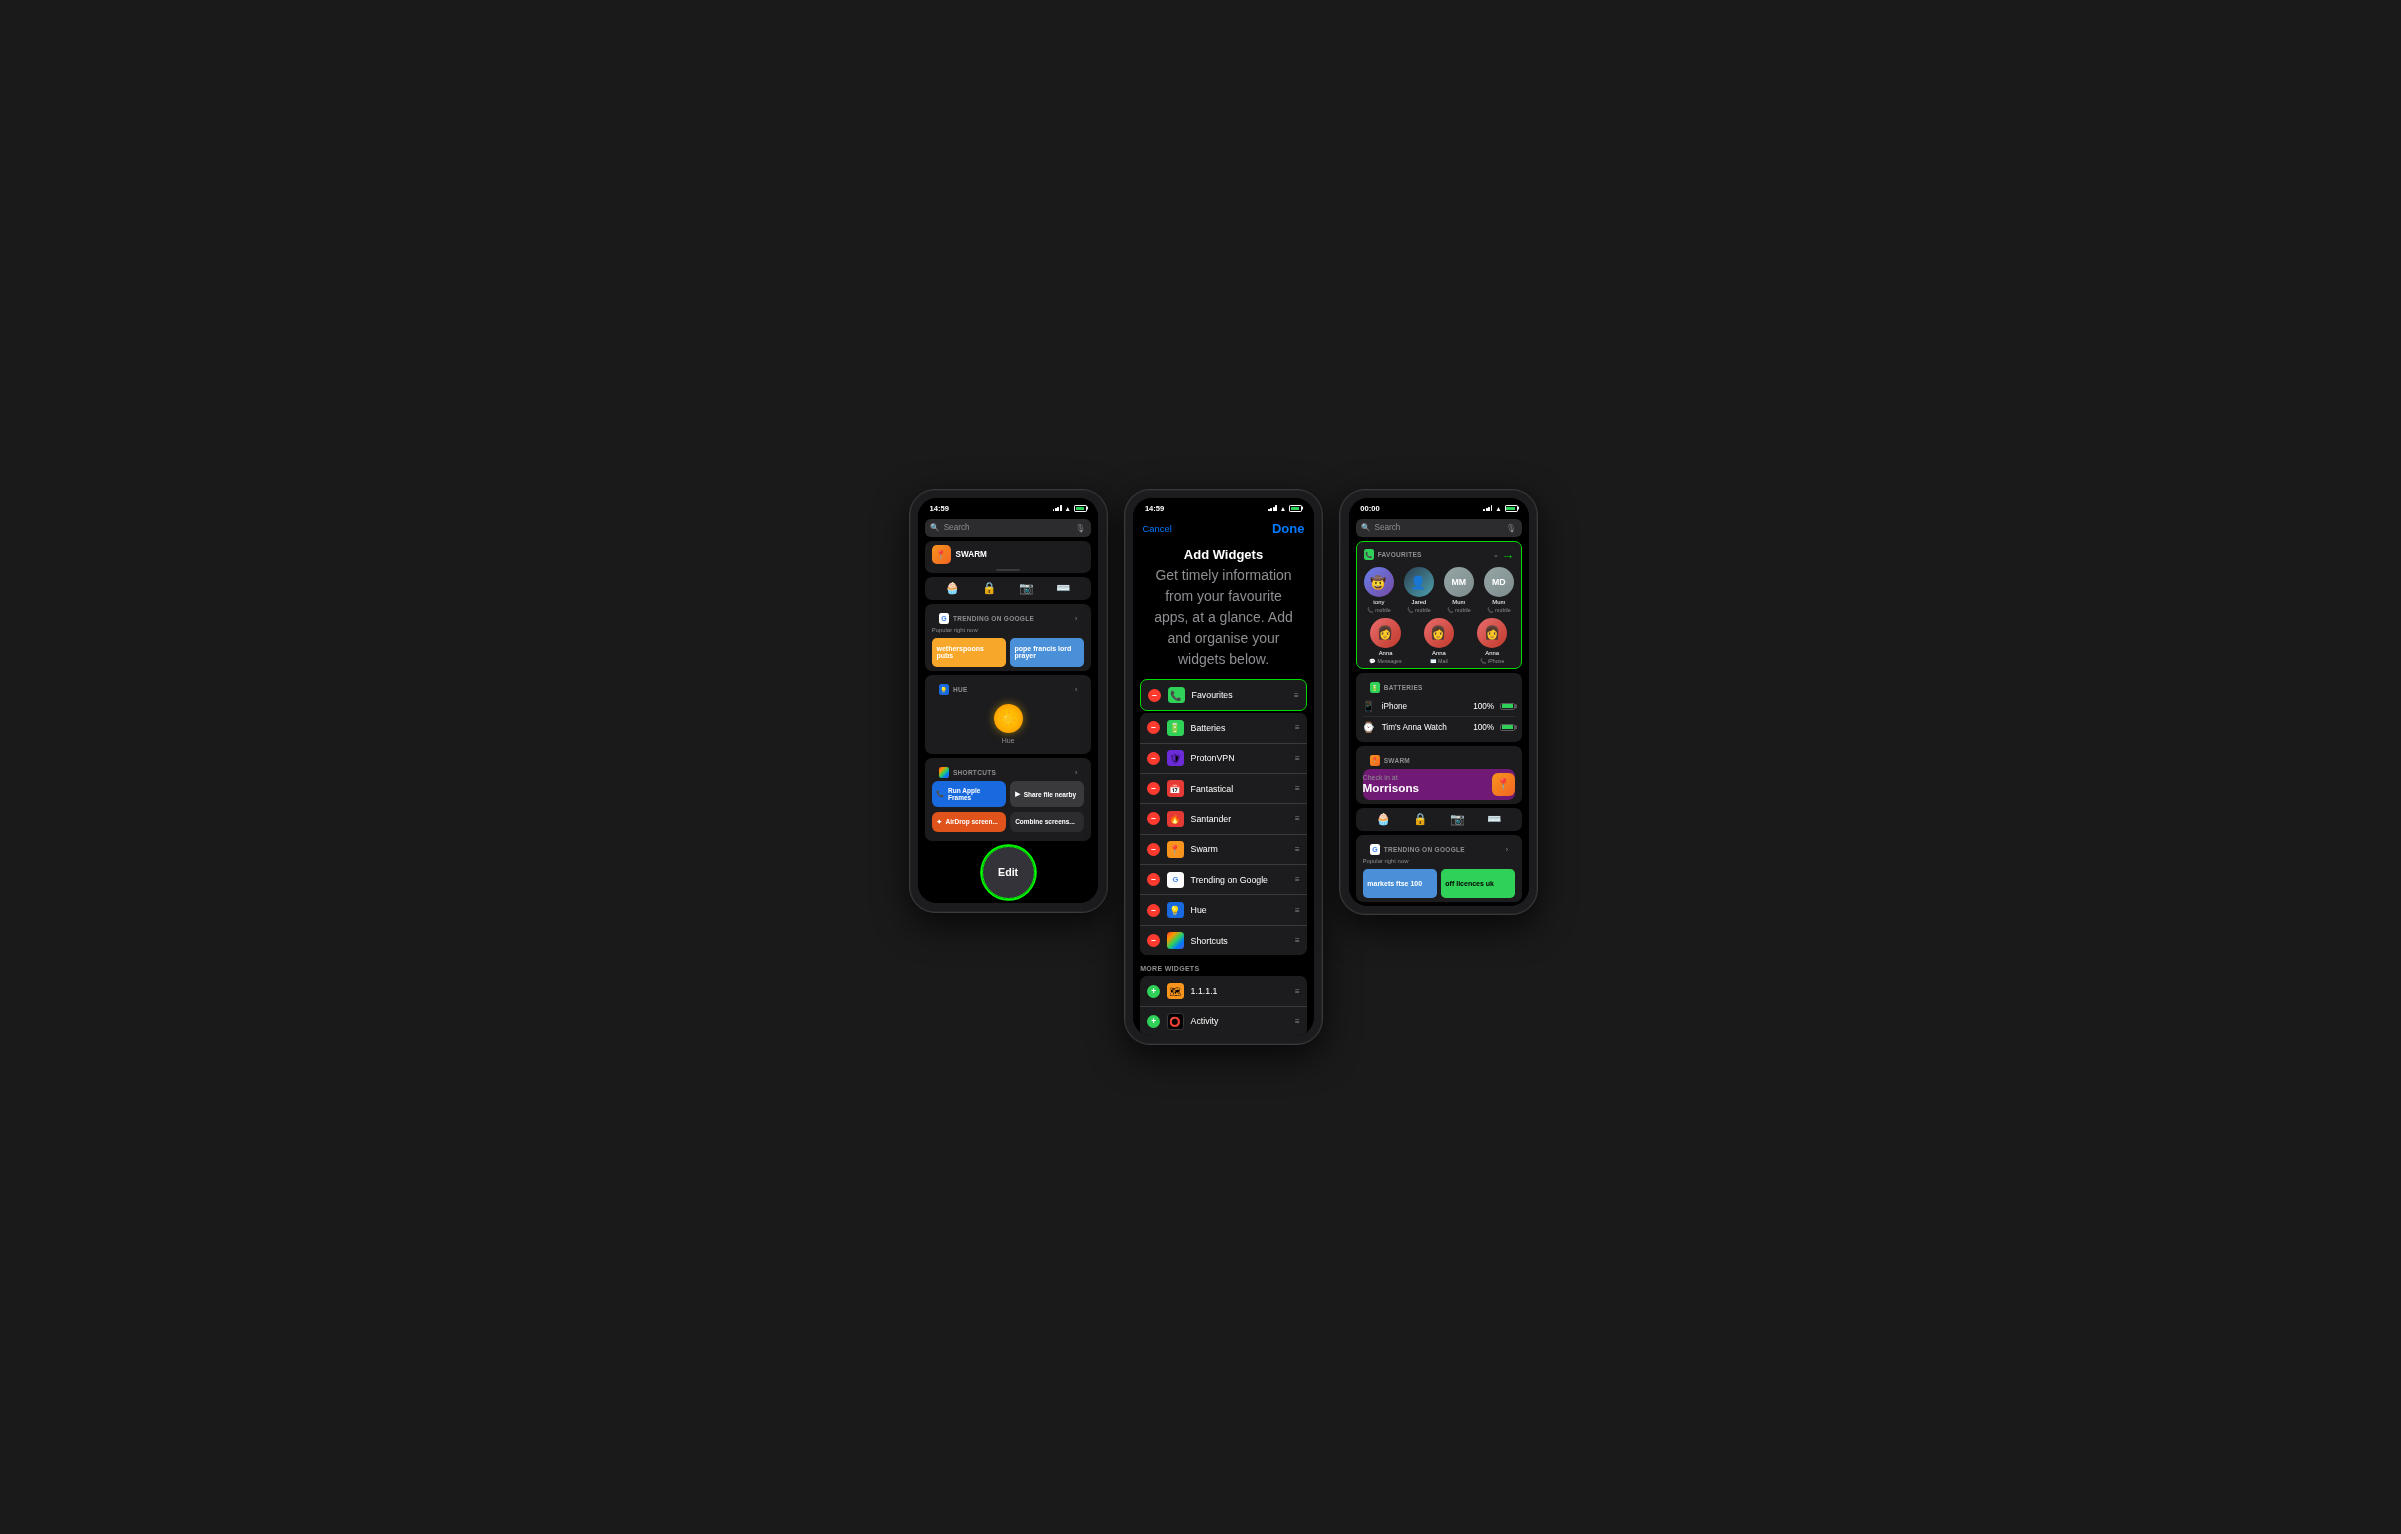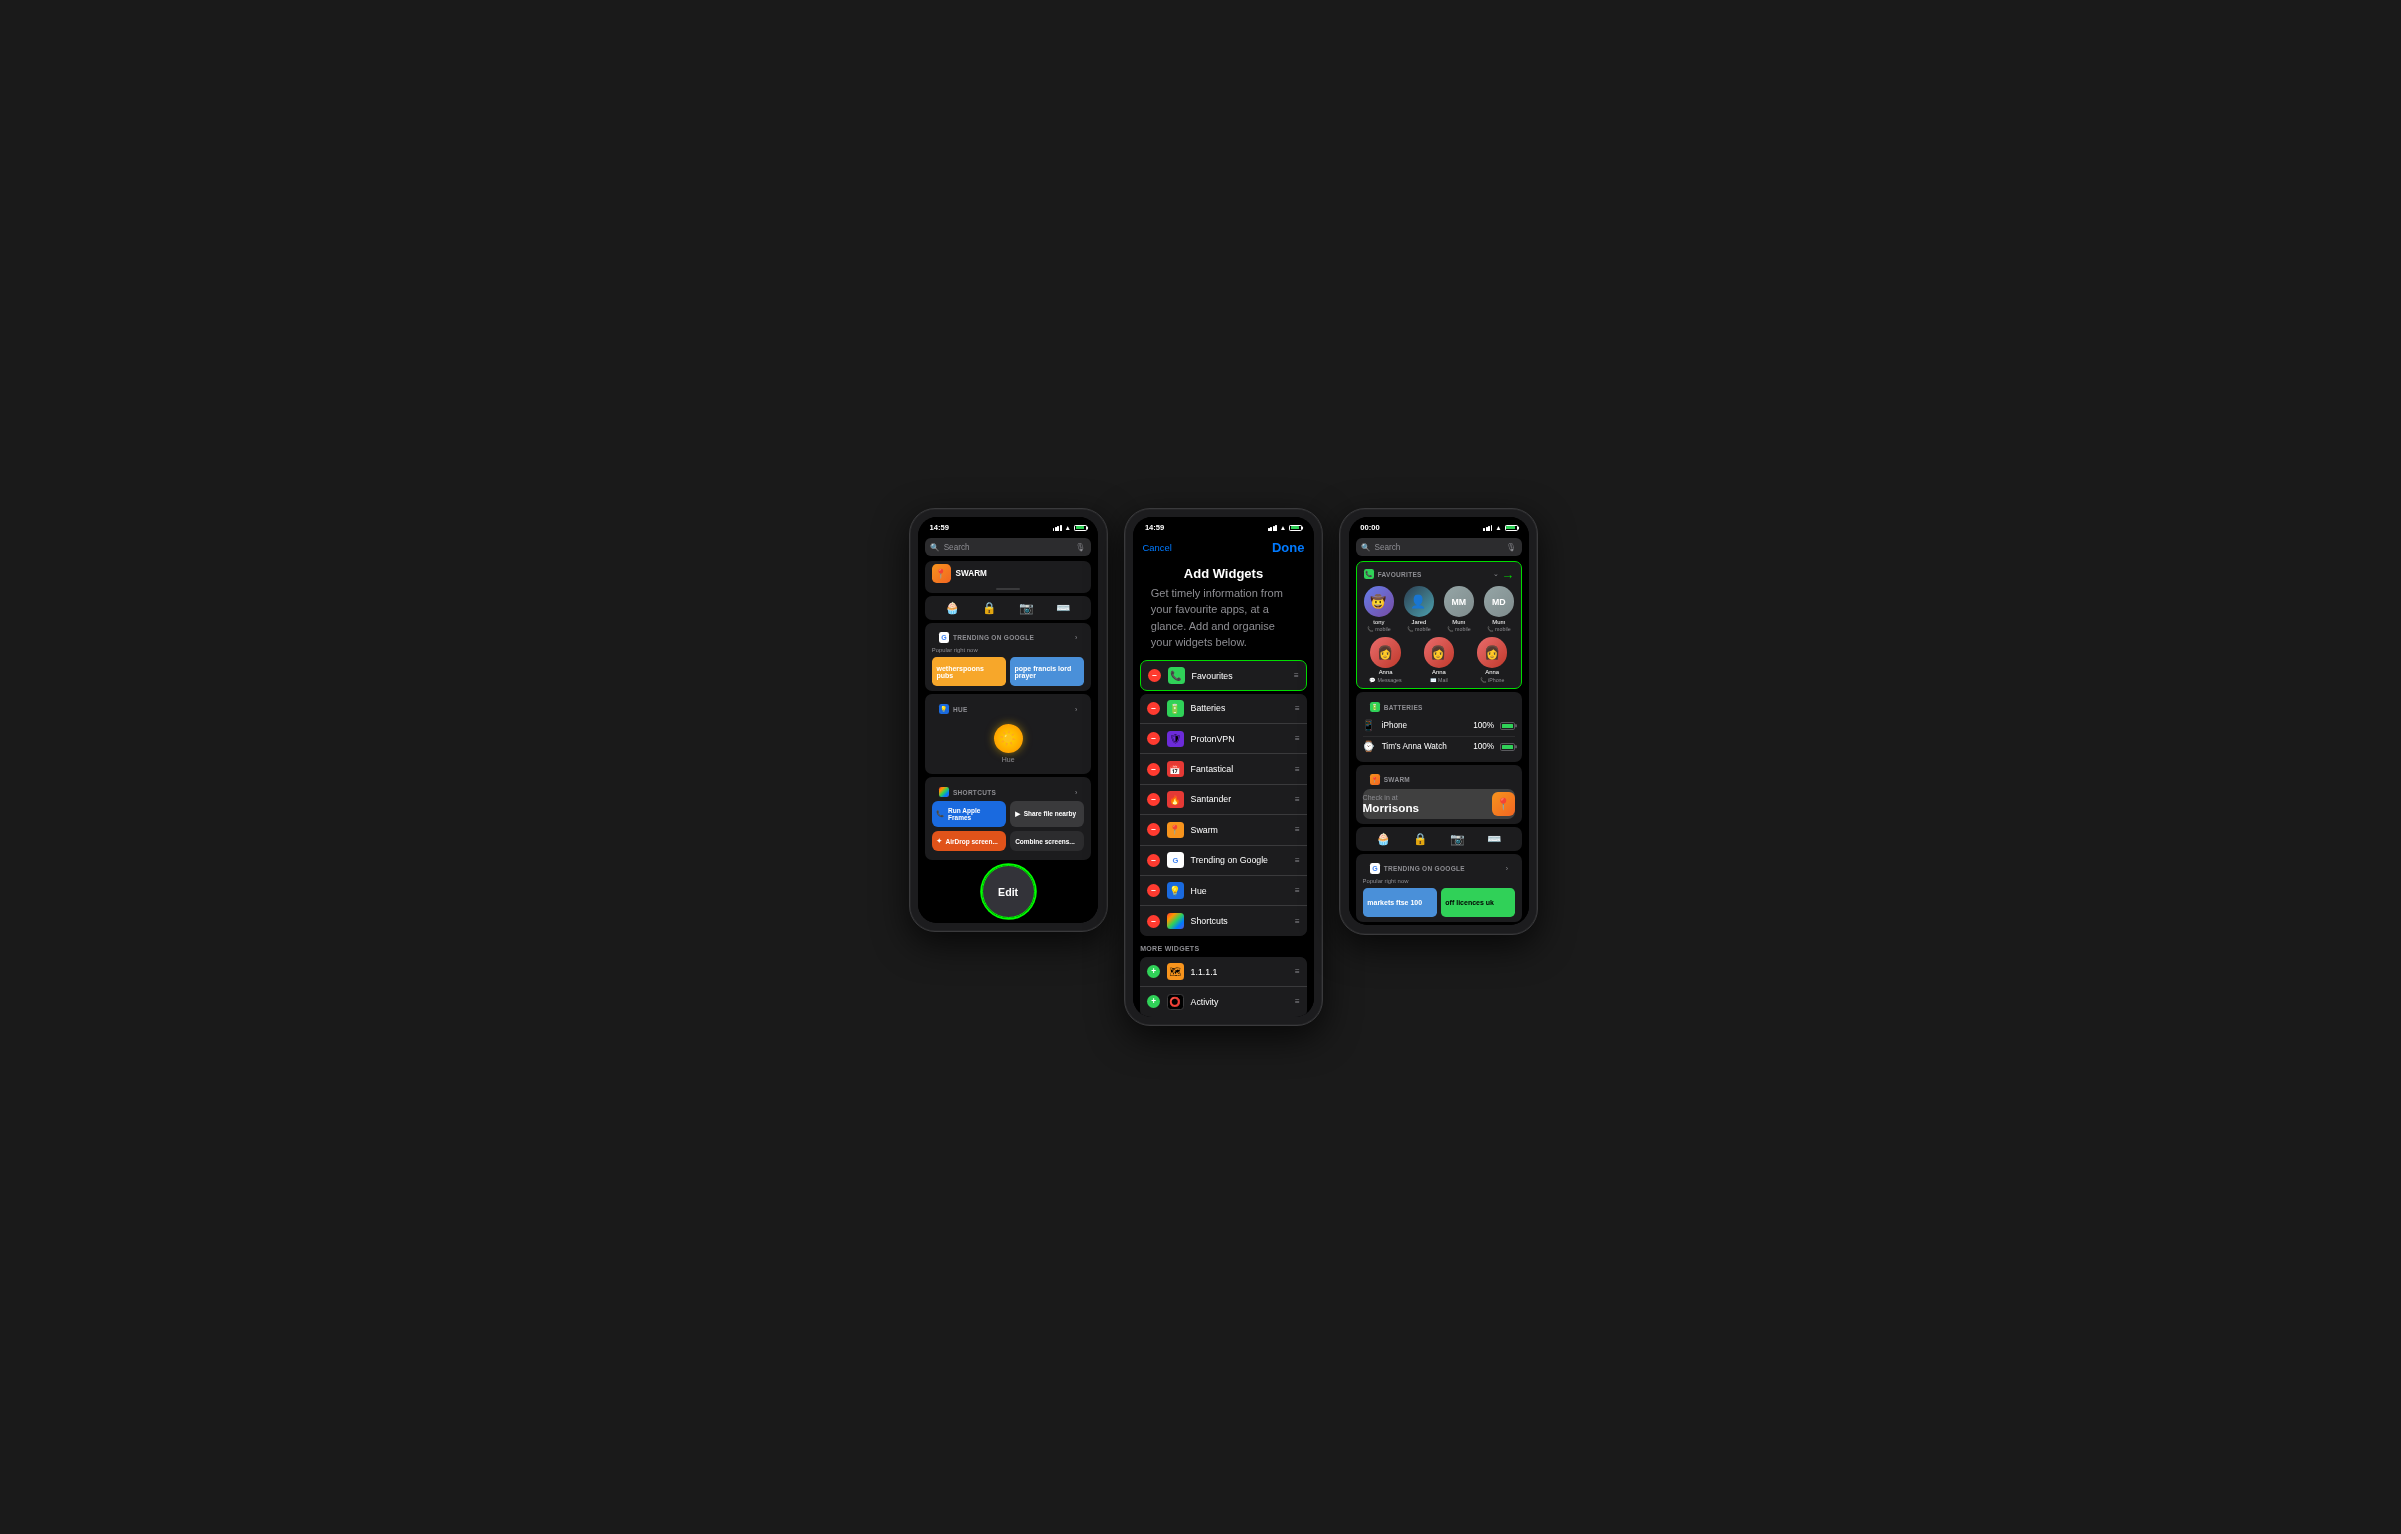--- a/index.html
+++ b/index.html
@@ -344,21 +344,22 @@
       font-weight: 600;
     }
     .add-widgets-title {
       text-align: center;
       font-size: 13px;
       font-weight: 700;
       color: #fff;
       padding: 4.7px 11.7px 3.5px;
     }
     .add-widgets-desc {
-      font-size: 11px;
+      text-align: center;
+      font-size: 14px;
       color: #8e8e93;
       padding: 0 17.6px 9.4px;
       line-height: 1.5;
     }
     .widget-list {
       padding: 0 7px;
     }
     .widget-list-item {
       display: flex;
       align-items: center;
@@ -556,21 +557,21 @@
     }
     .battery-fill-green {
       height: 100%;
       background: #30d158;
       border-radius: 0.6px;
       width: 95%;
     }
 
     
     .swarm-checkin-widget {
-      background: #404040;
+      background: #701a75;
       border-radius: 7px;
       margin: 0 7px 3.5px;
       padding: 5.9px 7px;
       display: flex;
       align-items: center;
       gap: 5.9px;
     }
     .swarm-checkin-content {
       flex: 1;
     }

